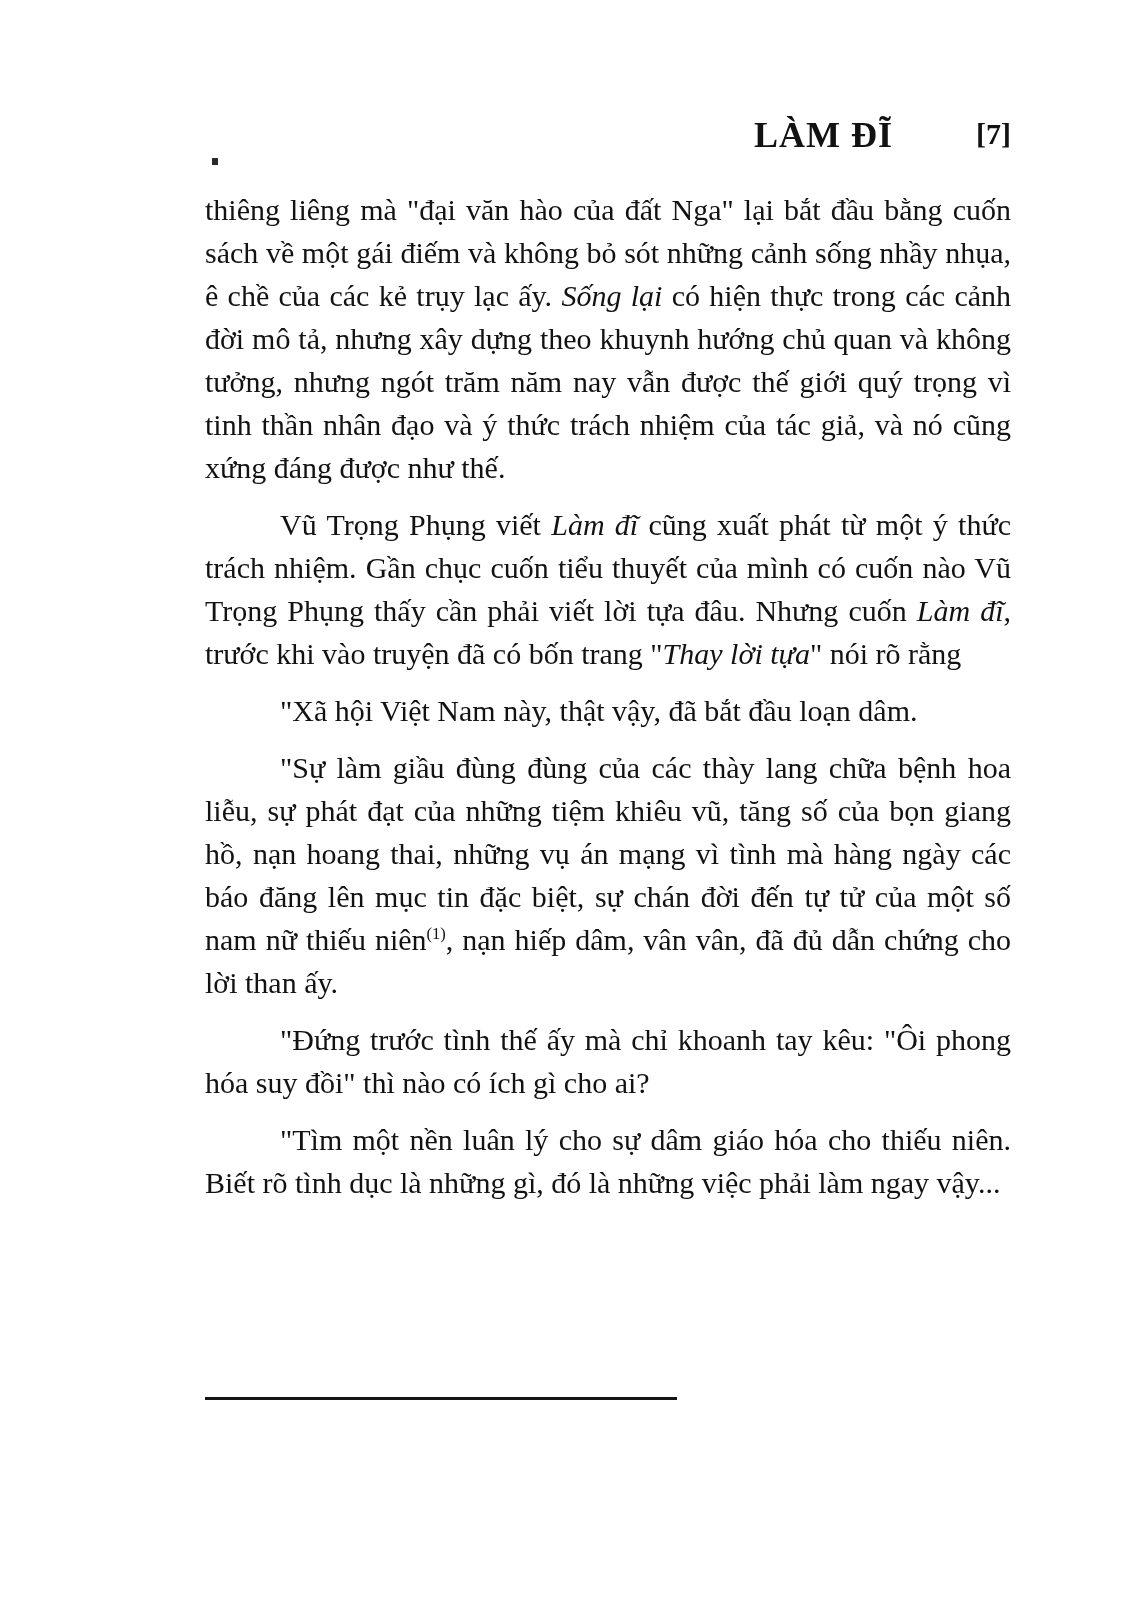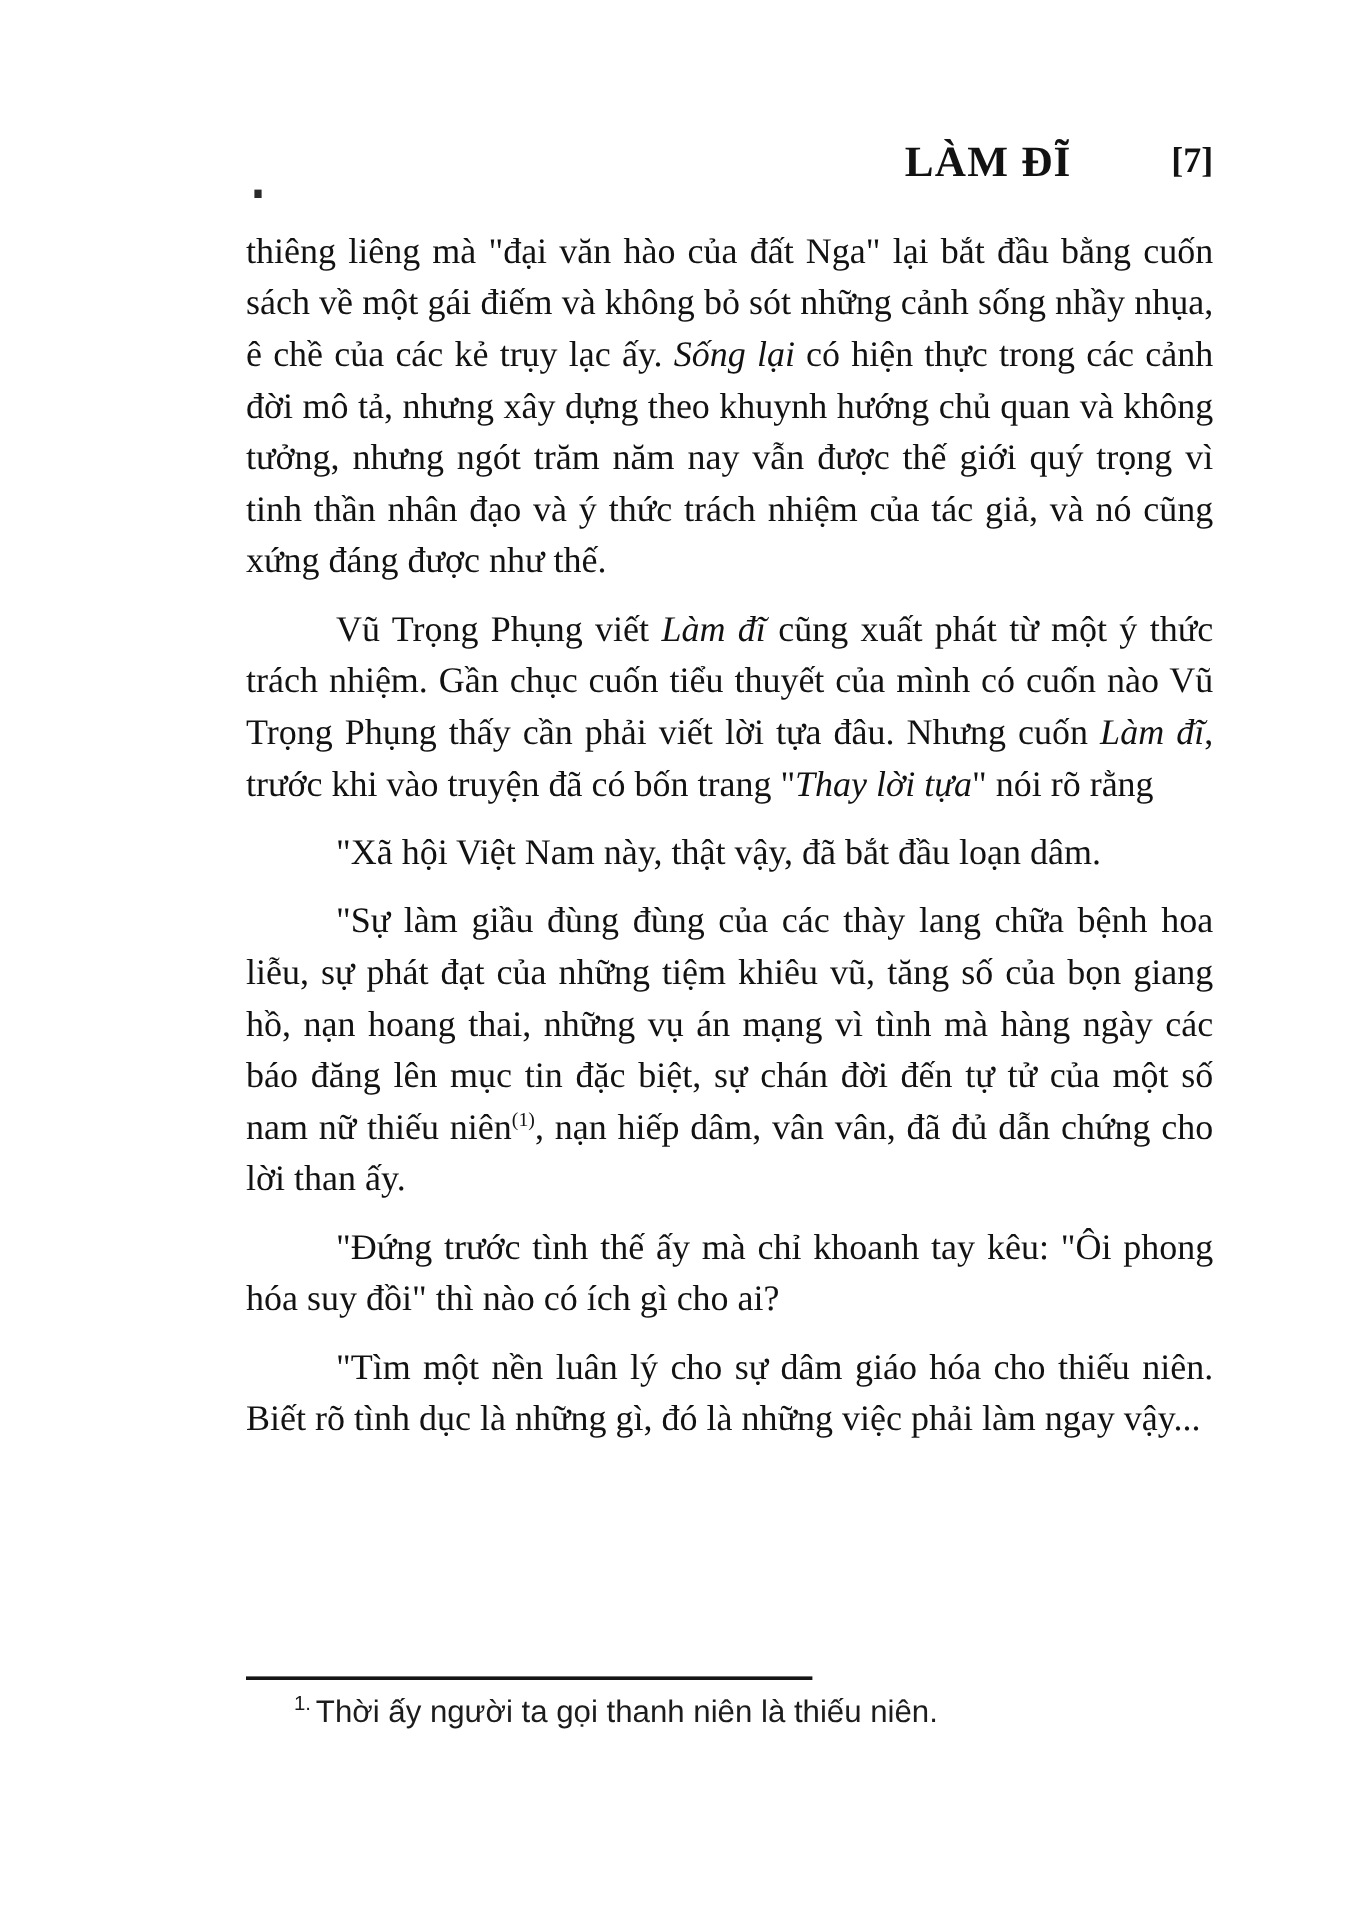--- a/index.html
+++ b/index.html
@@ -120,16 +120,15 @@
     <p class="no-indent"><span>thiêng liêng mà "đại văn hào của đất Nga" lại bắt đầu bằng cuốn sách về một gái điếm và không bỏ sót những cảnh sống nhầy nhụa, ê chề của các kẻ trụy lạc ấy. </span><span class="seg-italic">Sống lại</span><span> có hiện thực trong các cảnh đời mô tả, nhưng xây dựng theo khuynh hướng chủ quan và không tưởng, nhưng ngót trăm năm nay vẫn được thế giới quý trọng vì tinh thần nhân đạo và ý thức trách nhiệm của tác giả, và nó cũng xứng đáng được như thế.</span></p>
     <p><span>Vũ Trọng Phụng viết </span><span class="seg-italic">Làm đĩ</span><span> cũng xuất phát từ một ý thức trách nhiệm. Gần chục cuốn tiểu thuyết của mình có cuốn nào Vũ Trọng Phụng thấy cần phải viết lời tựa đâu. Nhưng cuốn </span><span class="seg-italic">Làm đĩ</span><span>, trước khi vào truyện đã có bốn trang "</span><span class="seg-italic">Thay lời tựa</span><span>" nói rõ rằng</span></p>
     <p><span>"Xã hội Việt Nam này, thật vậy, đã bắt đầu loạn dâm.</span></p>
     <p><span>"Sự làm giầu đùng đùng của các thày lang chữa bệnh hoa liễu, sự phát đạt của những tiệm khiêu vũ, tăng số của bọn giang hồ, nạn hoang thai, những vụ án mạng vì tình mà hàng ngày các báo đăng lên mục tin đặc biệt, sự chán đời đến tự tử của một số nam nữ thiếu niên</span><sup>(1)</sup><span>, nạn hiếp dâm, vân vân, đã đủ dẫn chứng cho lời than ấy.</span></p>
     <p><span>"Đứng trước tình thế ấy mà chỉ khoanh tay kêu: "Ôi phong hóa suy đồi" thì nào có ích gì cho ai?</span></p>
     <p><span>"Tìm một nền luân lý cho sự dâm giáo hóa cho thiếu niên. Biết rõ tình dục là những gì, đó là những việc phải làm ngay vậy...</span></p>
   </div>
 
   <div class="footnote">
     <div class="footnote-rule"></div>
-    <p class="footnote-text"><sup>1.</sup><span>Thời ấy người ta gọi thanh niên là thiếu niên.</span></p>
   </div>
 
 </div>
 
 </body></html>

